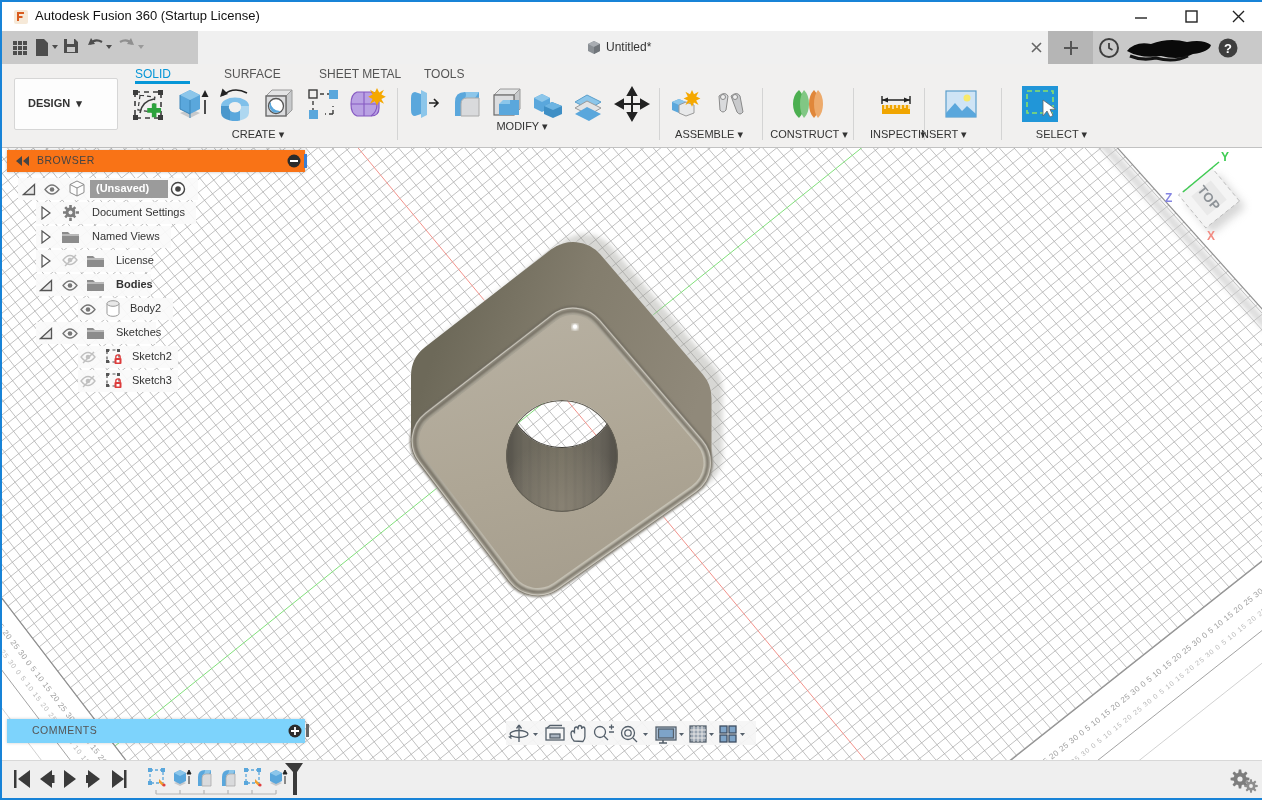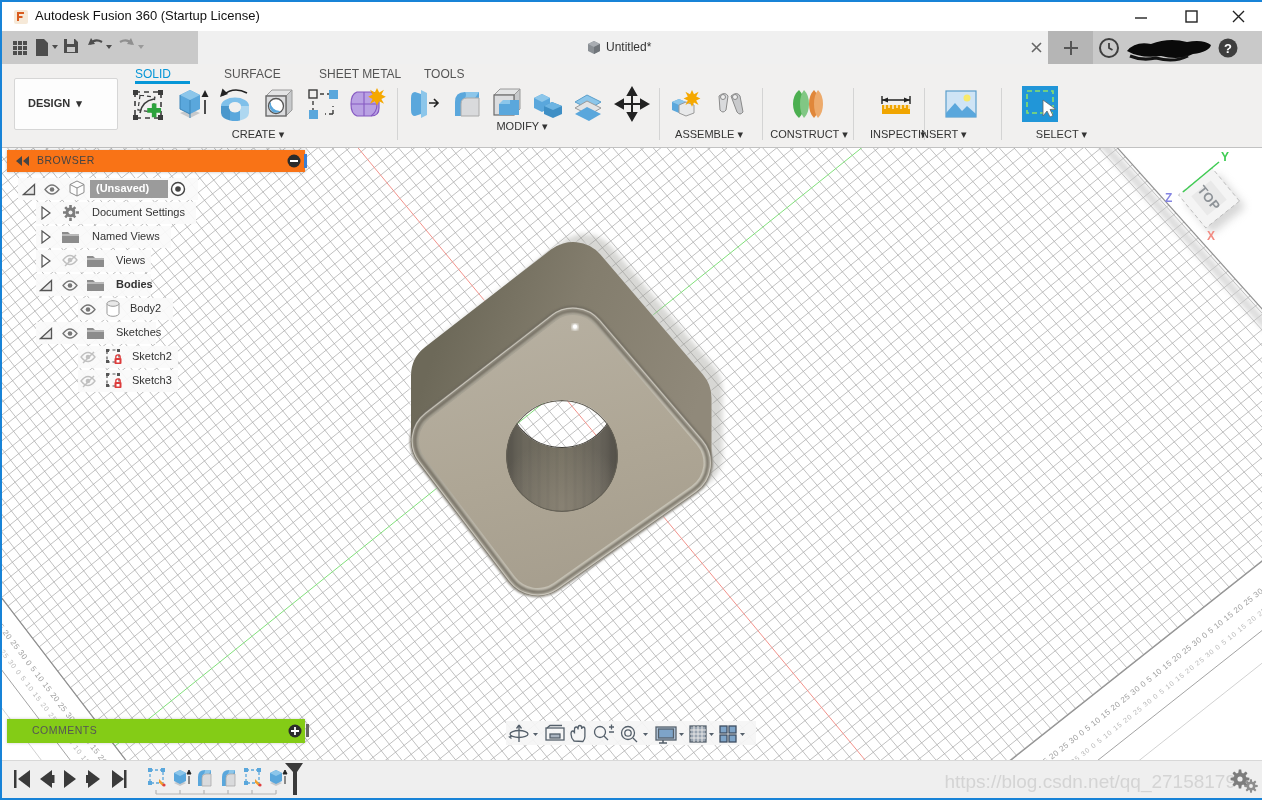--- a/index.html
+++ b/index.html
@@ -415,21 +415,21 @@
     </svg>
     <svg width="16" height="13" style="position:absolute;left:60px;top:254px">
       <path d="M1 6 q7 -9 14 0 q-7 9 -14 0 z" fill="none" stroke="#c0c0c0" stroke-width="1.3"></path>
       <circle cx="8" cy="6" r="2.3" fill="#c0c0c0"></circle>
       <path d="M3 12 L14 1" stroke="#c0c0c0" stroke-width="1.5"></path>
     </svg>
     <svg width="17" height="13" style="position:absolute;left:85px;top:254px">
       <path d="M0 2 h6 l2 2 h9 v9 h-17 z" fill="#8c8c8c"></path>
       <path d="M0 5 h17" stroke="#fff" stroke-width="0.8"></path>
     </svg>
-    <div style="position:absolute;left:114px;top:254px;font-size:11px;color:#333;font-weight:normal">Views</div>
+    <div style="position:absolute;left:114px;top:254px;font-size:11px;color:#333;font-weight:normal">License</div>
     <div style="position:absolute;left:34px;top:274px;width:115px;height:22px;background:rgba(250,250,250,0.93)"></div>
     <svg width="14" height="13" style="position:absolute;left:37px;top:279px">
       <path d="M1.5 11.5 L12.5 11.5 L12.5 1.5 Z" fill="#e8e8e8" stroke="#555" stroke-width="1.3"></path>
     </svg>
     <svg width="16" height="11" style="position:absolute;left:60px;top:280px">
       <path d="M1 5.5 q7 -9 14 0 q-7 9 -14 0 z" fill="none" stroke="#777" stroke-width="1.3"></path>
       <circle cx="8" cy="5.5" r="2.3" fill="#777"></circle>
     </svg>
     <svg width="17" height="13" style="position:absolute;left:85px;top:278px">
       <path d="M0 2 h6 l2 2 h9 v9 h-17 z" fill="#8c8c8c"></path>
@@ -489,21 +489,21 @@
       <rect x="12" y="1" width="3" height="3" fill="#555"></rect>
       <rect x="1" y="12" width="3" height="3" fill="#555"></rect>
       <g>
         <rect x="9.5" y="10" width="7" height="6" rx="1" fill="#dd3c3c"></rect>
         <rect x="11.5" y="12" width="3" height="2.5" fill="#fff"></rect>
         <path d="M10.8 10 v-1 a2.2 2.2 0 0 1 4.4 0 v1" fill="none" stroke="#dd3c3c" stroke-width="1.3"></path>
       </g>
     </svg>
     <div style="position:absolute;left:130px;top:374px;font-size:11px;color:#333;font-weight:normal">Sketch3</div>
 
-<div style="position:absolute;left:5px;top:719px;width:298px;height:24px;background:#84cc16;box-shadow:0 0 3px rgba(0,0,0,0.2)">
+<div style="position:absolute;left:5px;top:719px;width:298px;height:24px;background:#7dd3fc;box-shadow:0 0 3px rgba(0,0,0,0.2)">
  <div style="position:absolute;left:25px;top:5px;font-size:10.5px;color:#555;letter-spacing:0.5px">COMMENTS</div>
  <svg width="14" height="14" style="position:absolute;left:281px;top:5px">
         <circle cx="7" cy="7" r="6.5" fill="#2b2b2b"></circle>
         <path d="M3 7 h8 M7 3 v8" stroke="#fff" stroke-width="1.8"></path>
       </svg>
  <div style="position:absolute;left:299px;top:5px;width:3px;height:13px;background:#666"></div>
 </div>
 
 <div style="position:absolute;left:504px;top:721px;width:250px;height:24px;background:rgba(245,245,245,0.92)">
 <svg width="250" height="24">
@@ -598,20 +598,19 @@
         <path d="M3 6 l6 -3 6 3 v8 l-6 3 -6 -3 z" fill="#5aa7dc"></path>
         <path d="M3 6 l6 -3 6 3 -6 3 z" fill="#8cc6ea"></path>
         <path d="M18 9 v8 M18 3 l-2 4 h4 z" stroke="#222" stroke-width="1" fill="#222"></path>
       </svg>
  <svg width="130" height="10" style="position:absolute;left:152px;top:25px">
         <path d="M2 8 h120 M2 8 v-4 M26 8 v-4 M50 8 v-4 M74 8 v-4 M98 8 v-4 M122 8 v-4" stroke="#b5b5b5" stroke-width="1.2" fill="none"></path>
       </svg>
  <svg width="22" height="36" style="position:absolute;left:281px;top:0px">
         <path d="M2 2 h18 l-6 9 v23 h-4 V11 z" fill="#3a3a3a"></path>
       </svg>
- <div style="position:absolute;right:28px;top:10px;font-size:19px;color:#d4d4d4">https://blog.csdn.net/qq_27158179</div>
 <svg width="32" height="30" style="position:absolute;left:1226px;top:5px">
   <path d="M21.4 11.8 L21.4 14.2 L18.3 14.7 L17.6 16.2 L19.5 18.8 L17.8 20.5 L15.2 18.6 L13.7 19.3 L13.2 22.4 L10.8 22.4 L10.3 19.3 L8.8 18.6 L6.2 20.5 L4.5 18.8 L6.4 16.2 L5.7 14.7 L2.6 14.2 L2.6 11.8 L5.7 11.3 L6.4 9.8 L4.5 7.2 L6.2 5.5 L8.8 7.4 L10.3 6.7 L10.8 3.6 L13.2 3.6 L13.7 6.7 L15.2 7.4 L17.8 5.5 L19.5 7.2 L17.6 9.8 L18.3 11.3 Z" fill="#7d7d7d" fill-rule="evenodd"></path>
         <circle cx="12" cy="13" r="2.6" fill="#efefef"></circle>
   <path d="M29.7 19.1 L29.7 20.9 L27.3 21.2 L26.9 22.2 L28.4 24.1 L27.1 25.4 L25.2 23.9 L24.2 24.3 L23.9 26.7 L22.1 26.7 L21.8 24.3 L20.8 23.9 L18.9 25.4 L17.6 24.1 L19.1 22.2 L18.7 21.2 L16.3 20.9 L16.3 19.1 L18.7 18.8 L19.1 17.8 L17.6 15.9 L18.9 14.6 L20.8 16.1 L21.8 15.7 L22.1 13.3 L23.9 13.3 L24.2 15.7 L25.2 16.1 L27.1 14.6 L28.4 15.9 L26.9 17.8 L27.3 18.8 Z" fill="#8e8e8e" fill-rule="evenodd"></path>
         <circle cx="23" cy="20" r="1.9" fill="#efefef"></circle>
  </svg>
 </div>
 </div>
 </body></html>

